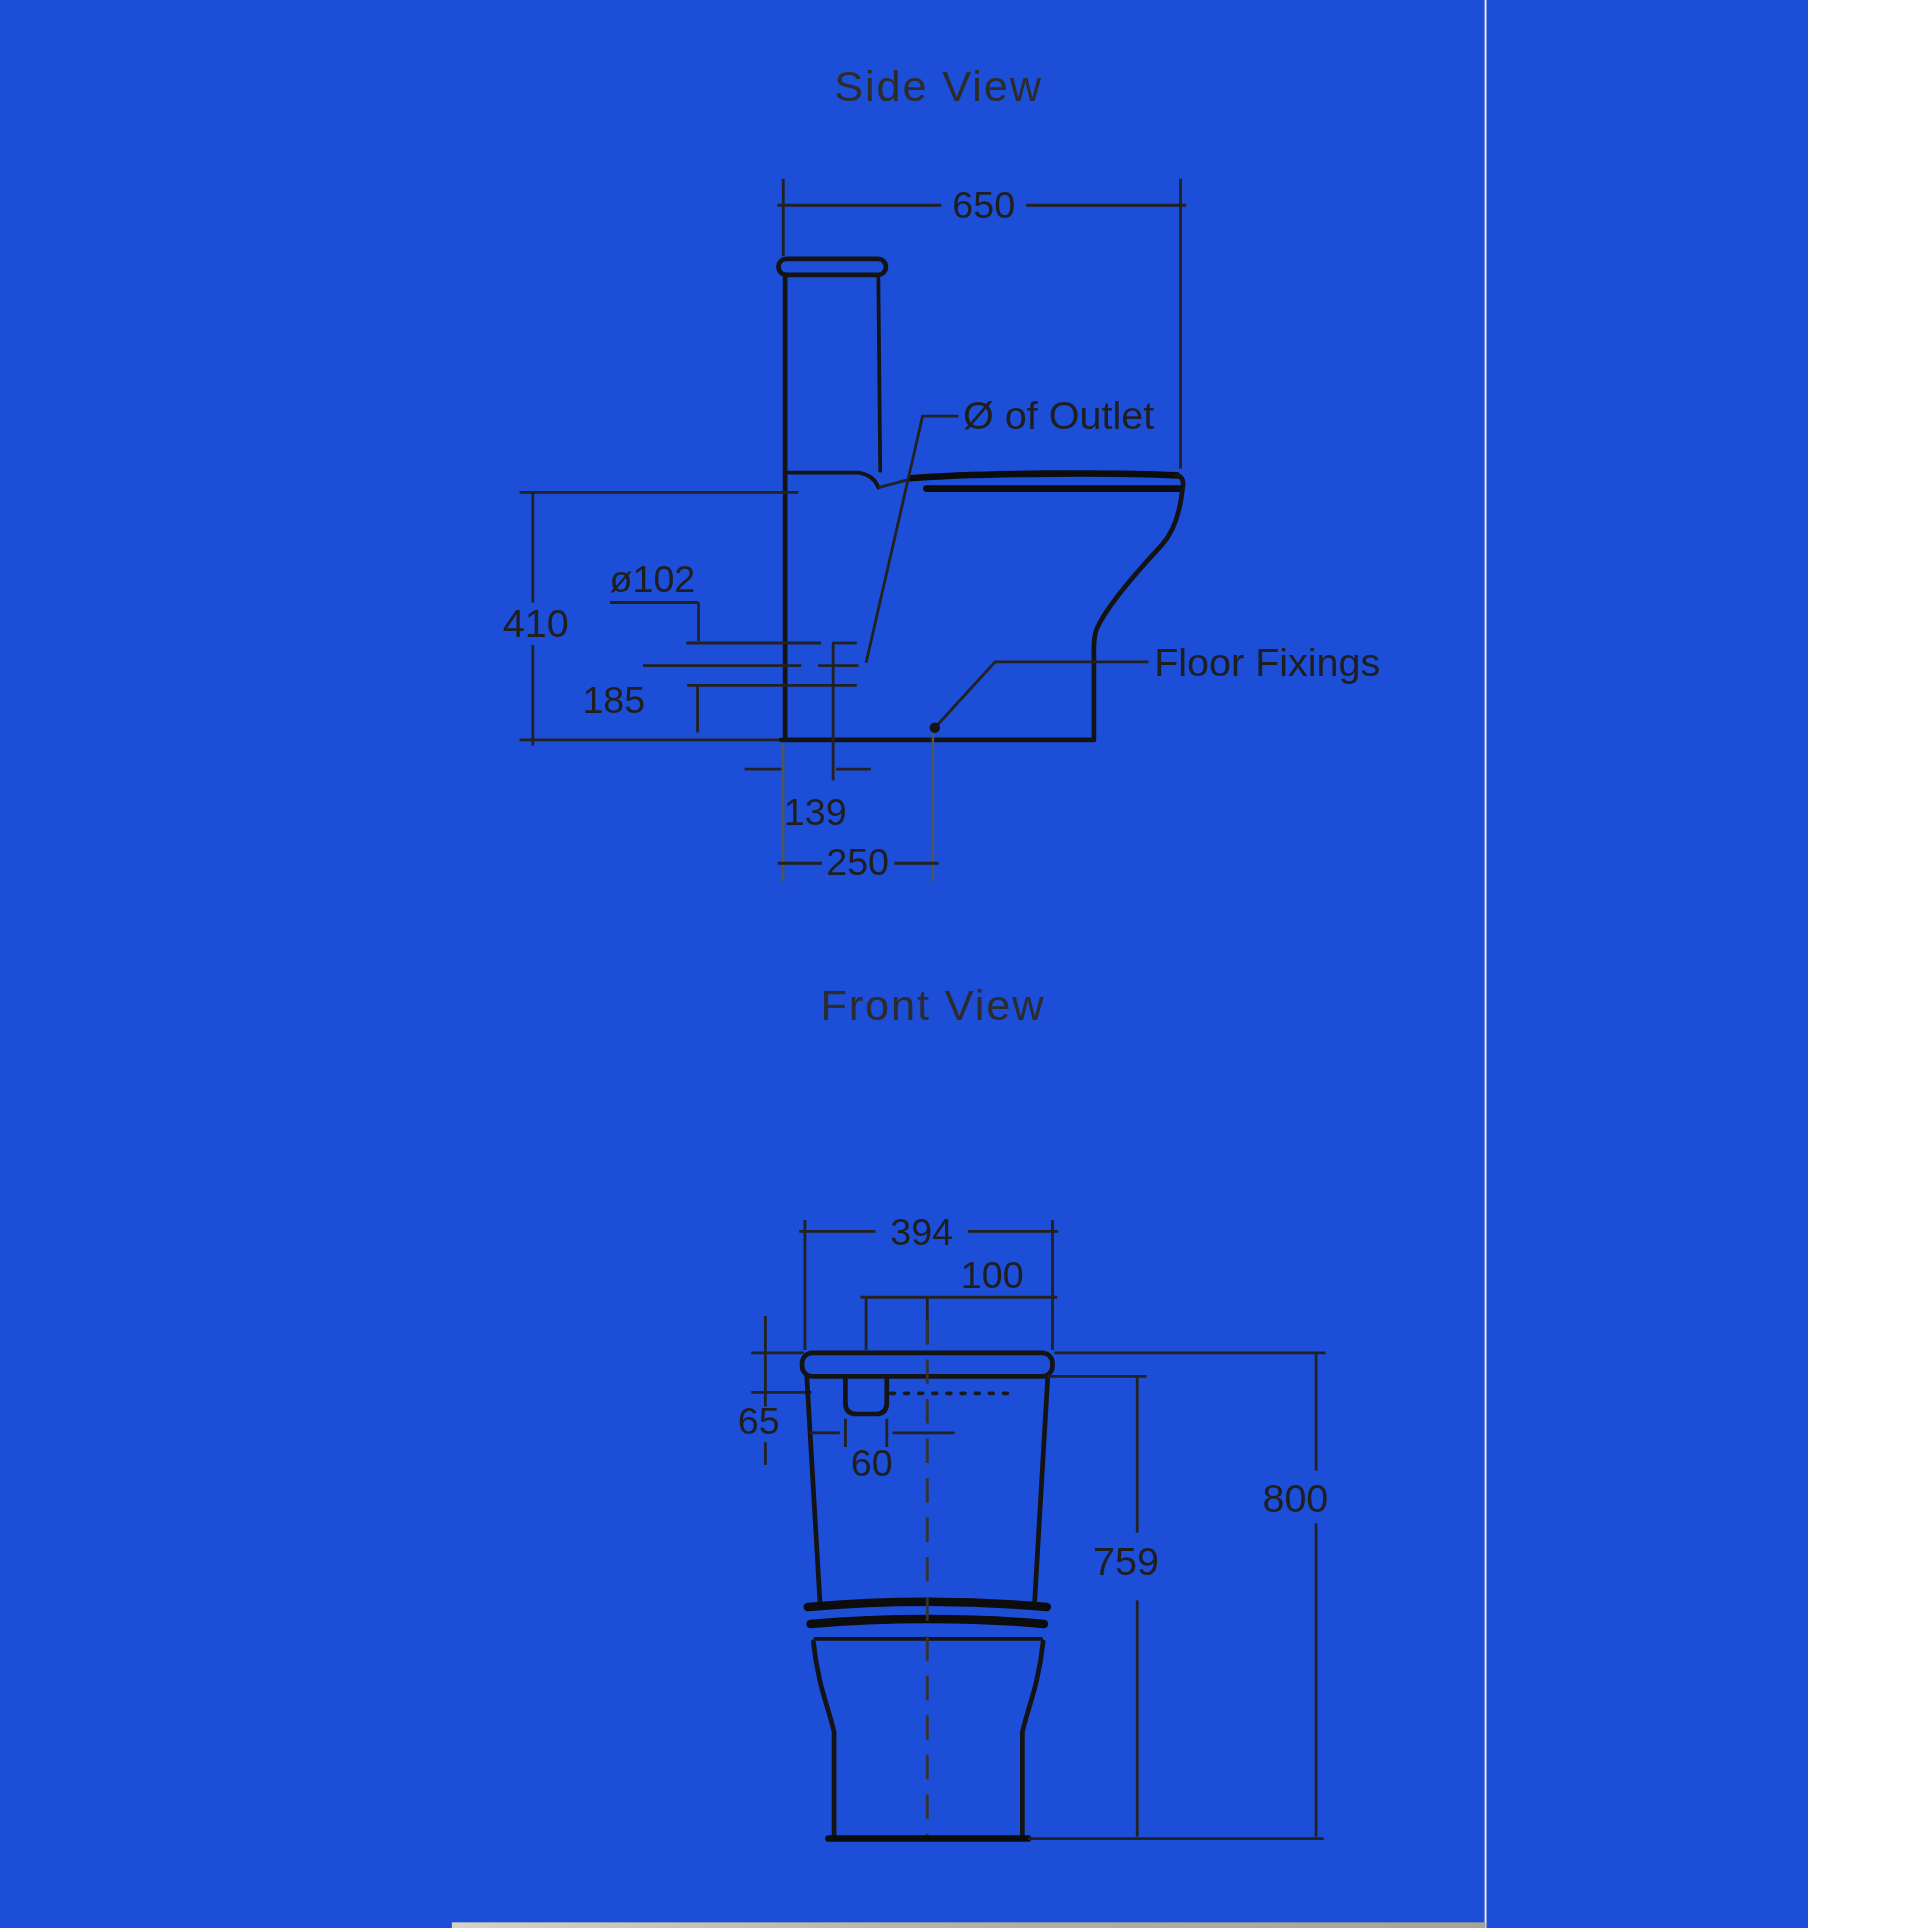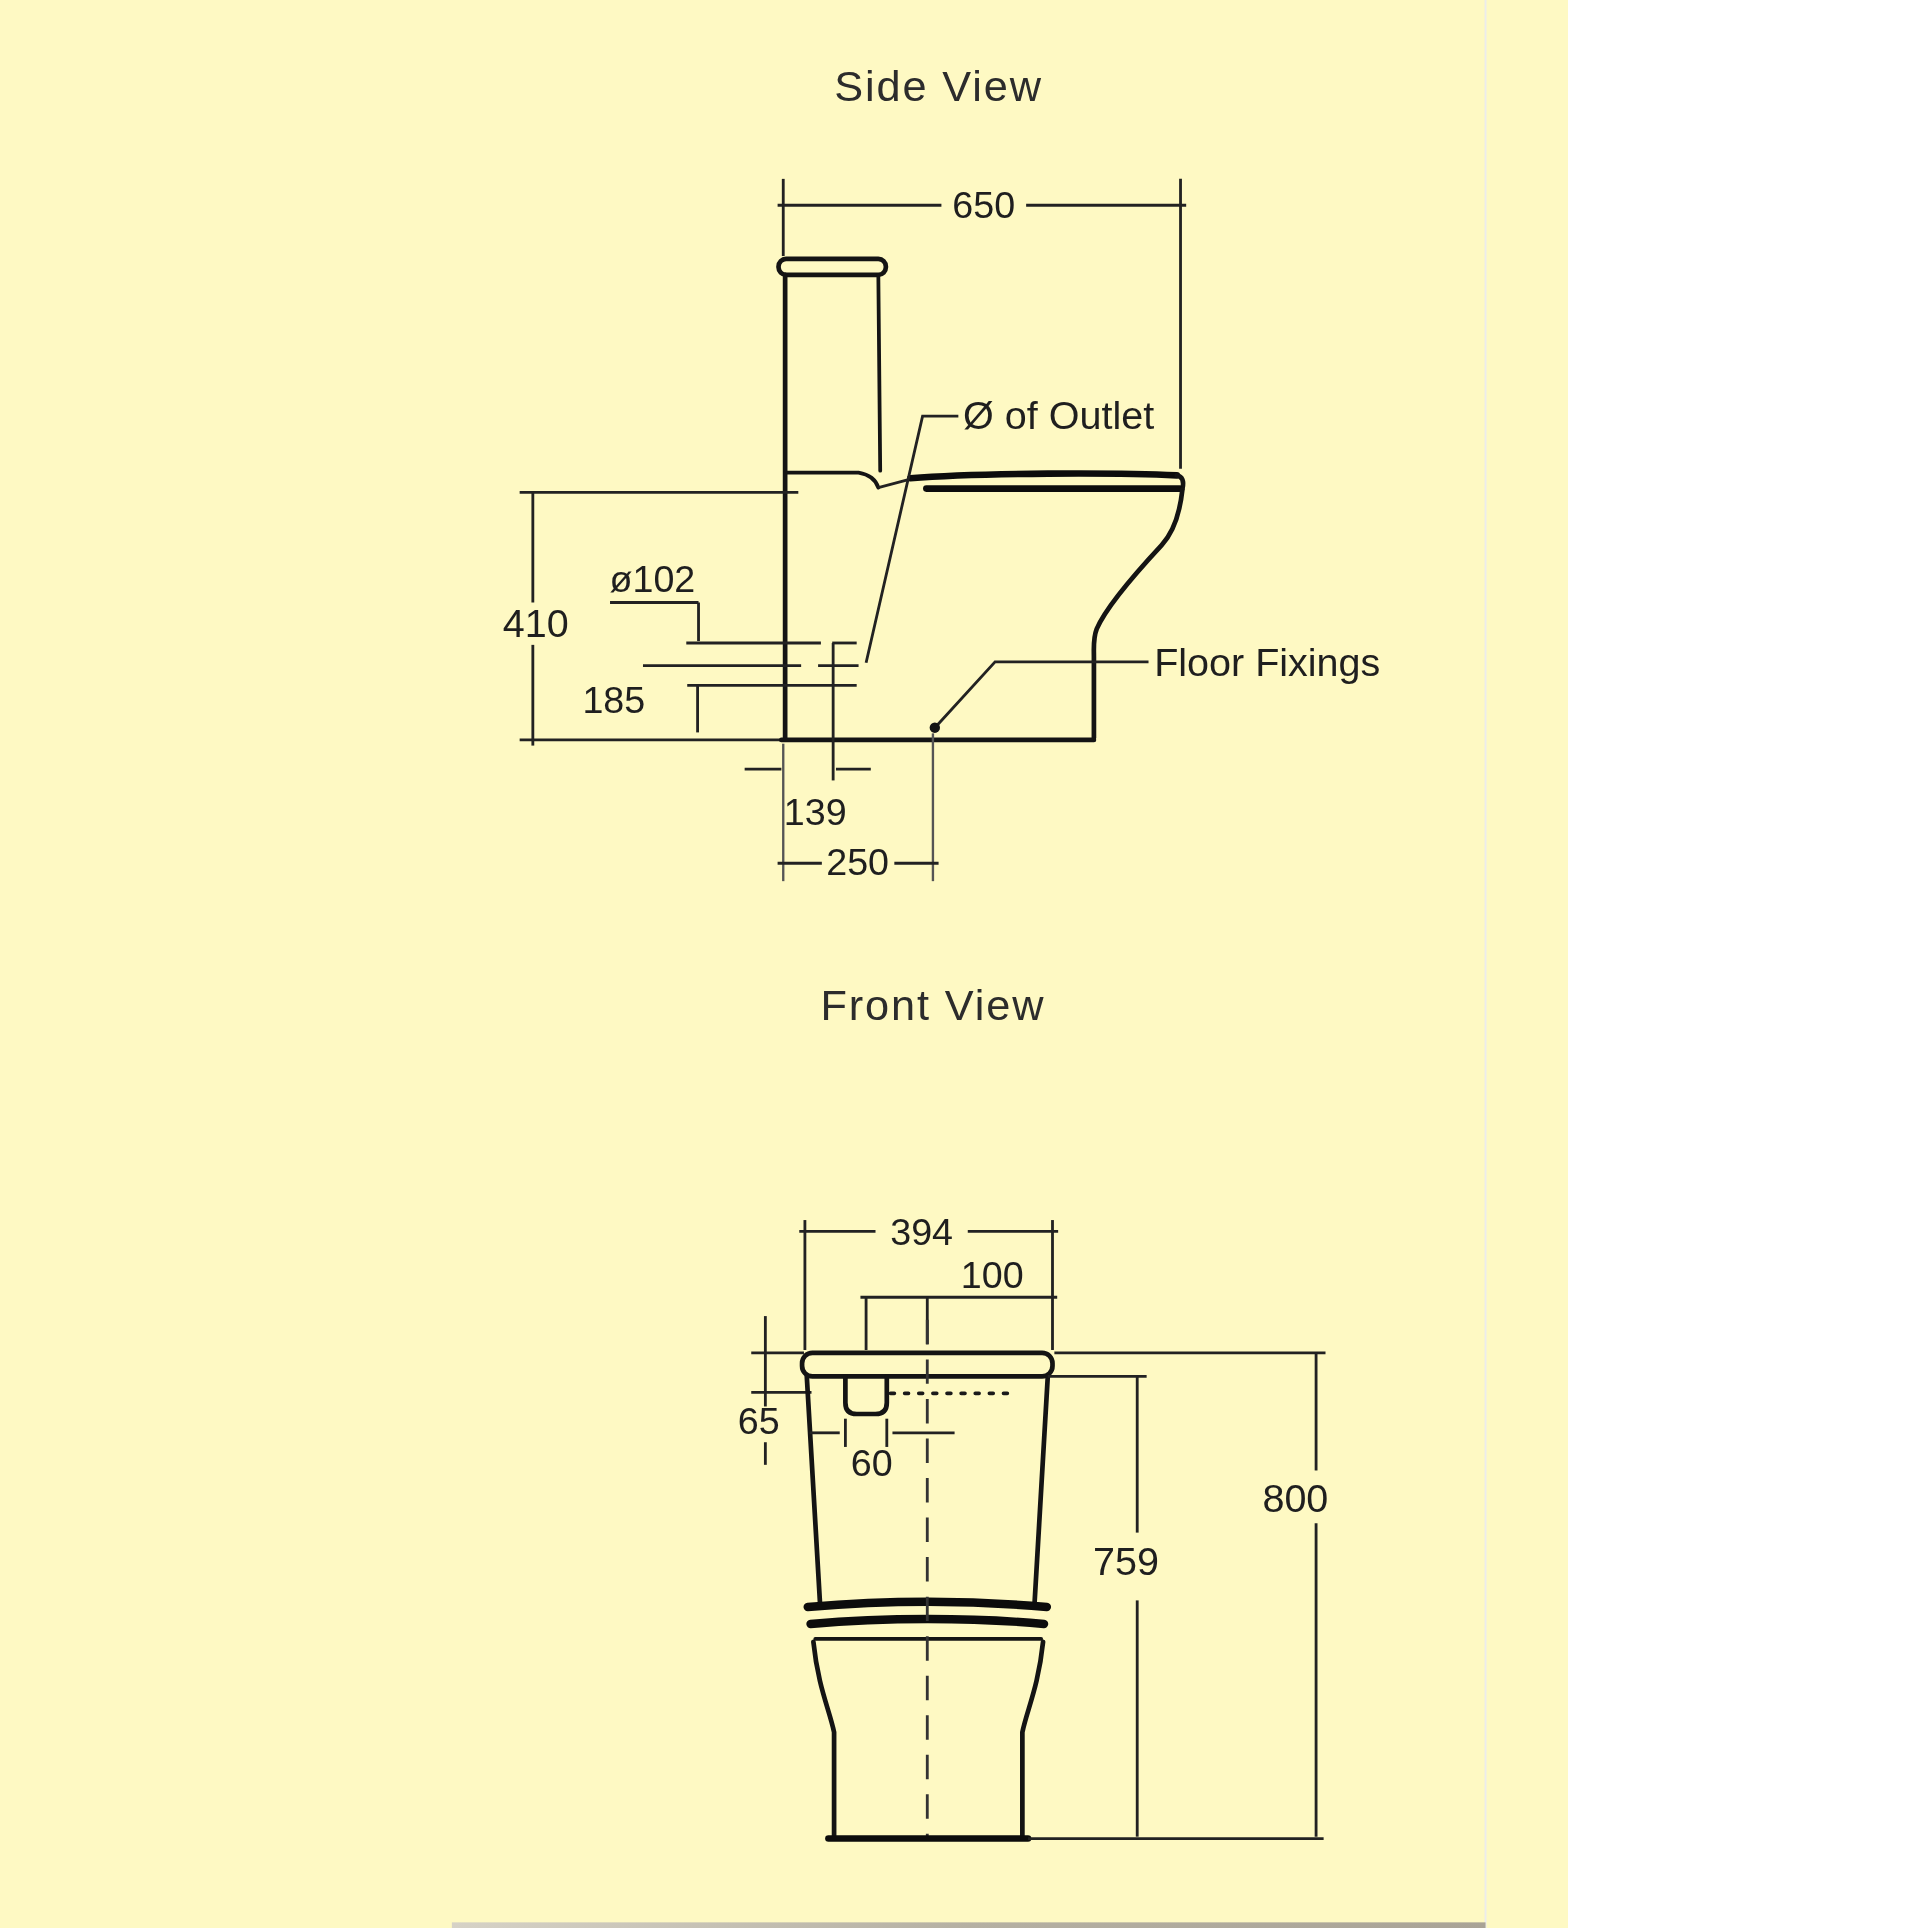--- a/index.html
+++ b/index.html
@@ -1,16 +1,16 @@
 <!DOCTYPE html>
 <html style="font-size:15px"><head>
 <meta charset="utf-8">
 <style>
   html,body{margin:0;padding:0;background:#ffffff;}
-  #canvas{position:relative;width:1568px;height:1928px;background:#fef9c3;overflow:hidden;}
+  #canvas{position:relative;width:1808px;height:1928px;background:#1d4ed8;overflow:hidden;}
   svg{display:block;position:absolute;left:0;top:0;}
   text{font-family:"Liberation Sans","DejaVu Sans",sans-serif;fill:#1f1f1f;}
   .t-title{font-size:46px;letter-spacing:2px;fill:#2c2c2c;}
   .t-dim{font-size:40px;}
   .t-dim-lg{font-size:42px;}
   .t-label{font-size:42px;}
   .s-draw{stroke:#141414;stroke-width:5;fill:none;stroke-linecap:round;stroke-linejoin:round;}
   .s-heavy{stroke:#0c0c0c;stroke-width:7;fill:none;stroke-linecap:round;}
   .s-heavy2{stroke:#0c0c0c;stroke-width:9;fill:none;stroke-linecap:round;}
   .s-med{stroke:#141414;stroke-width:4;fill:none;stroke-linecap:round;}

